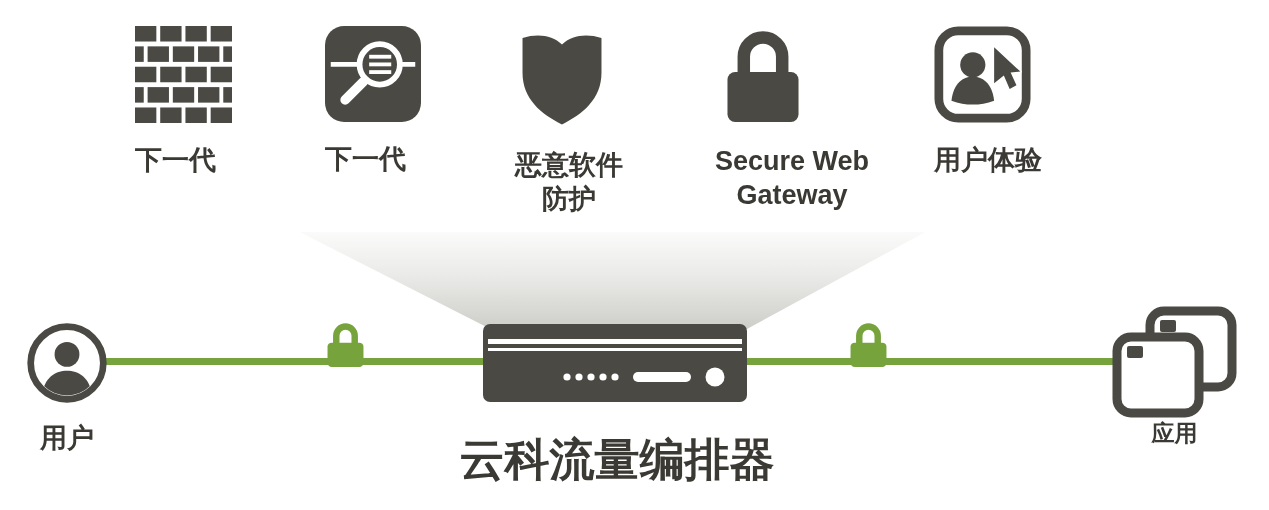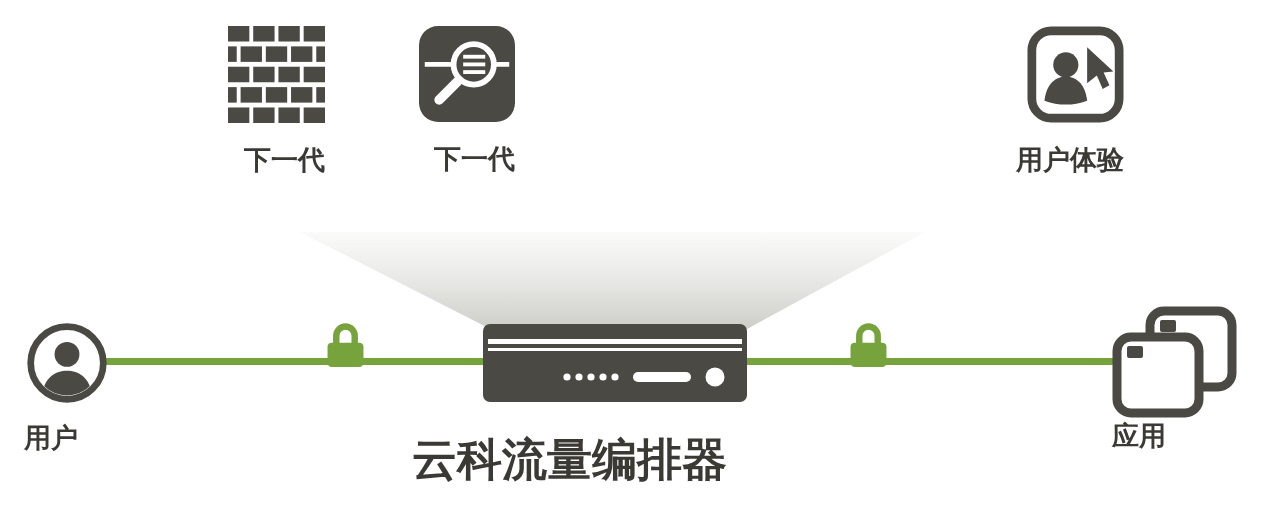--- a/index.html
+++ b/index.html
@@ -19,21 +19,21 @@
   .funnel{
     position:absolute;
     left:290px;top:232px;width:645px;height:100px;
     background:linear-gradient(180deg, rgba(201,201,196,0.08) 0%, rgba(201,201,196,0.40) 45%, rgba(201,201,196,0.95) 100%);
     clip-path:polygon(1.5% 0%, 98.5% 0%, 70% 100%, 32% 100%);
     z-index:0;
   }
   
   .svc{
     position:absolute;top:26px;width:190px;
-    display:flex;flex-direction:column;align-items:flex-end;
+    display:flex;flex-direction:column;align-items:flex-start;
     z-index:2;
   }
   .svc .icon{color:var(--dark);display:block;margin-bottom:20px;}
   .svc-label{
     text-align:center;
     color:var(--text);
     font-weight:bold;
     font-size:27px;
     line-height:34px;
   }
@@ -46,25 +46,25 @@
   }
   .abs{position:absolute;z-index:2;display:block;}
   .user-icon{left:24px;top:320px;color:var(--dark);}
   .lock-a{left:322px;top:321px;color:var(--green);}
   .lock-b{left:845px;top:321px;color:var(--green);}
   .server-icon{left:483px;top:324px;color:var(--dark);}
   .apps-icon{left:1112px;top:306px;color:var(--dark);}
 
   .cap{
     position:absolute;z-index:2;
-    color:var(--text);font-weight:bold;
+    color:var(--text);font-weight:bold;text-align:center;
   }
   .user-cap{left:24px;width:86px;top:420px;font-size:27px;}
   .orch-cap{left:412px;width:410px;top:430px;font-size:45px;font-family:Liberation Serif, serif;}
-  .apps-cap{left:1112px;width:125px;top:418px;font-size:27px;}
+  .apps-cap{left:1112px;width:125px;top:418px;font-size:23px;}
 </style>
 </head>
 <body>
 
 <div class="stage">
 
   <div class="funnel"></div>
 
   <div class="svc svc1">
     <svg class="icon" width="97" height="97" viewBox="0 0 100 100">
@@ -106,21 +106,40 @@
       <line x1="46" y1="32" x2="69" y2="32" stroke="#fff" stroke-width="4"></line>
       <line x1="46" y1="40" x2="69" y2="40" stroke="#fff" stroke-width="4"></line>
       <line x1="46" y1="48" x2="69" y2="48" stroke="#fff" stroke-width="4"></line>
       <line x1="40" y1="58" x2="21" y2="77" stroke="#fff" stroke-width="10" stroke-linecap="round"></line>
     </svg>
     <div class="svc-label">
       <div>下一代</div>
     </div>
   </div>
 
-
+  <div class="svc svc3">
+    <svg class="icon" width="94" height="102" viewBox="0 0 100 105">
+      <path fill="currentColor" d="M50 18 C40 8 24 6 8 11 L8 48 C8 76 28 92 50 103 C72 92 92 76 92 48 L92 11 C76 6 60 8 50 18 Z"></path>
+    </svg>
+    <div class="svc-label">
+      <div>恶意软件</div>
+      <div>防护</div>
+    </div>
+  </div>
+
+  <div class="svc svc4">
+    <svg class="icon" width="96" height="98" viewBox="0 0 100 102">
+      <path d="M30 54 V32 a20 20 0 0 1 40 0 V54" fill="none" stroke="currentColor" stroke-width="13"></path>
+      <rect x="13" y="48" width="74" height="52" rx="8" fill="currentColor"></rect>
+    </svg>
+    <div class="svc-label">
+      <div>Secure Web</div>
+      <div>Gateway</div>
+    </div>
+  </div>
 
   <div class="svc svc5">
     <svg class="icon" width="97" height="97" viewBox="0 0 100 100">
       <rect x="5" y="5" width="90" height="90" rx="20" fill="#fff" stroke="currentColor" stroke-width="9"></rect>
       <circle cx="40" cy="40" r="13" fill="currentColor"></circle>
       <path d="M18 77 C20 58 31 52 40 52 C49 52 60 58 62 77 Q40 85 18 77 Z" fill="currentColor"></path>
       <path d="M62 22 L62 59 L72 51 L78 65 L85 61 L79 48 L89 47 Z" fill="currentColor" stroke="#fff" stroke-width="3" stroke-linejoin="round"></path>
       <path d="M62 22 L62 59 L72 51 L78 65 L85 61 L79 48 L89 47 Z" fill="currentColor"></path>
     </svg>
     <div class="svc-label">

